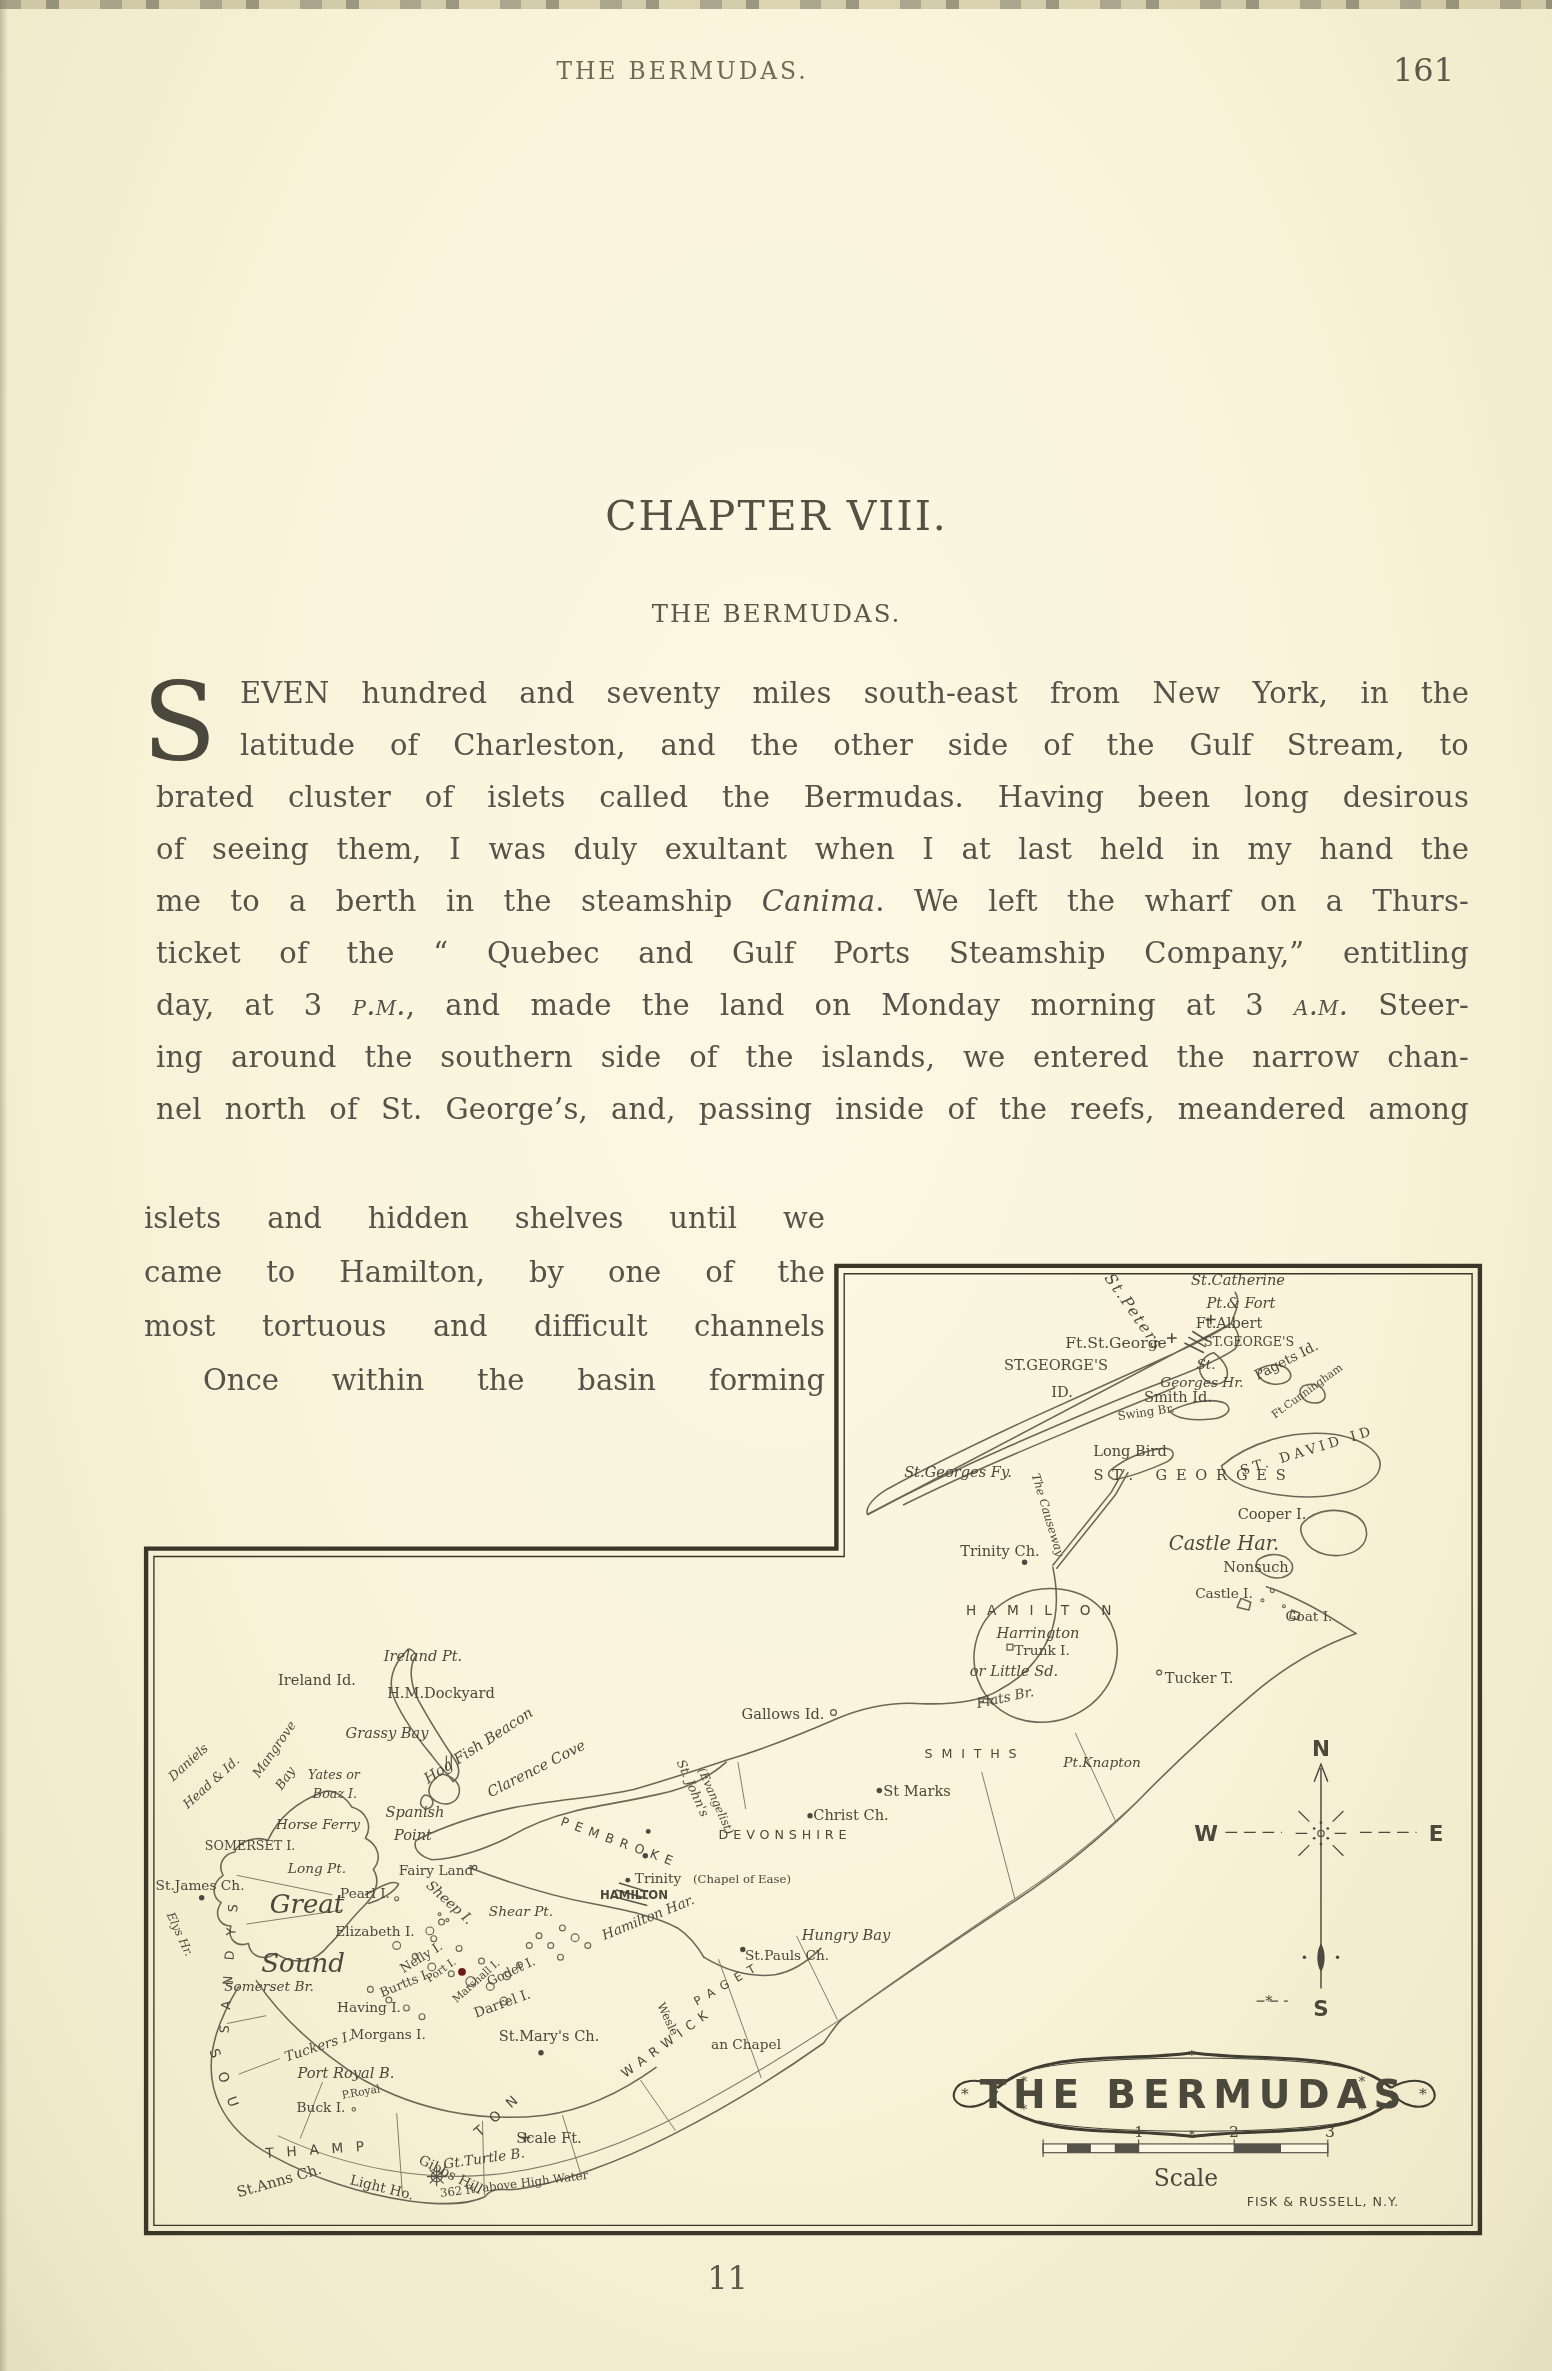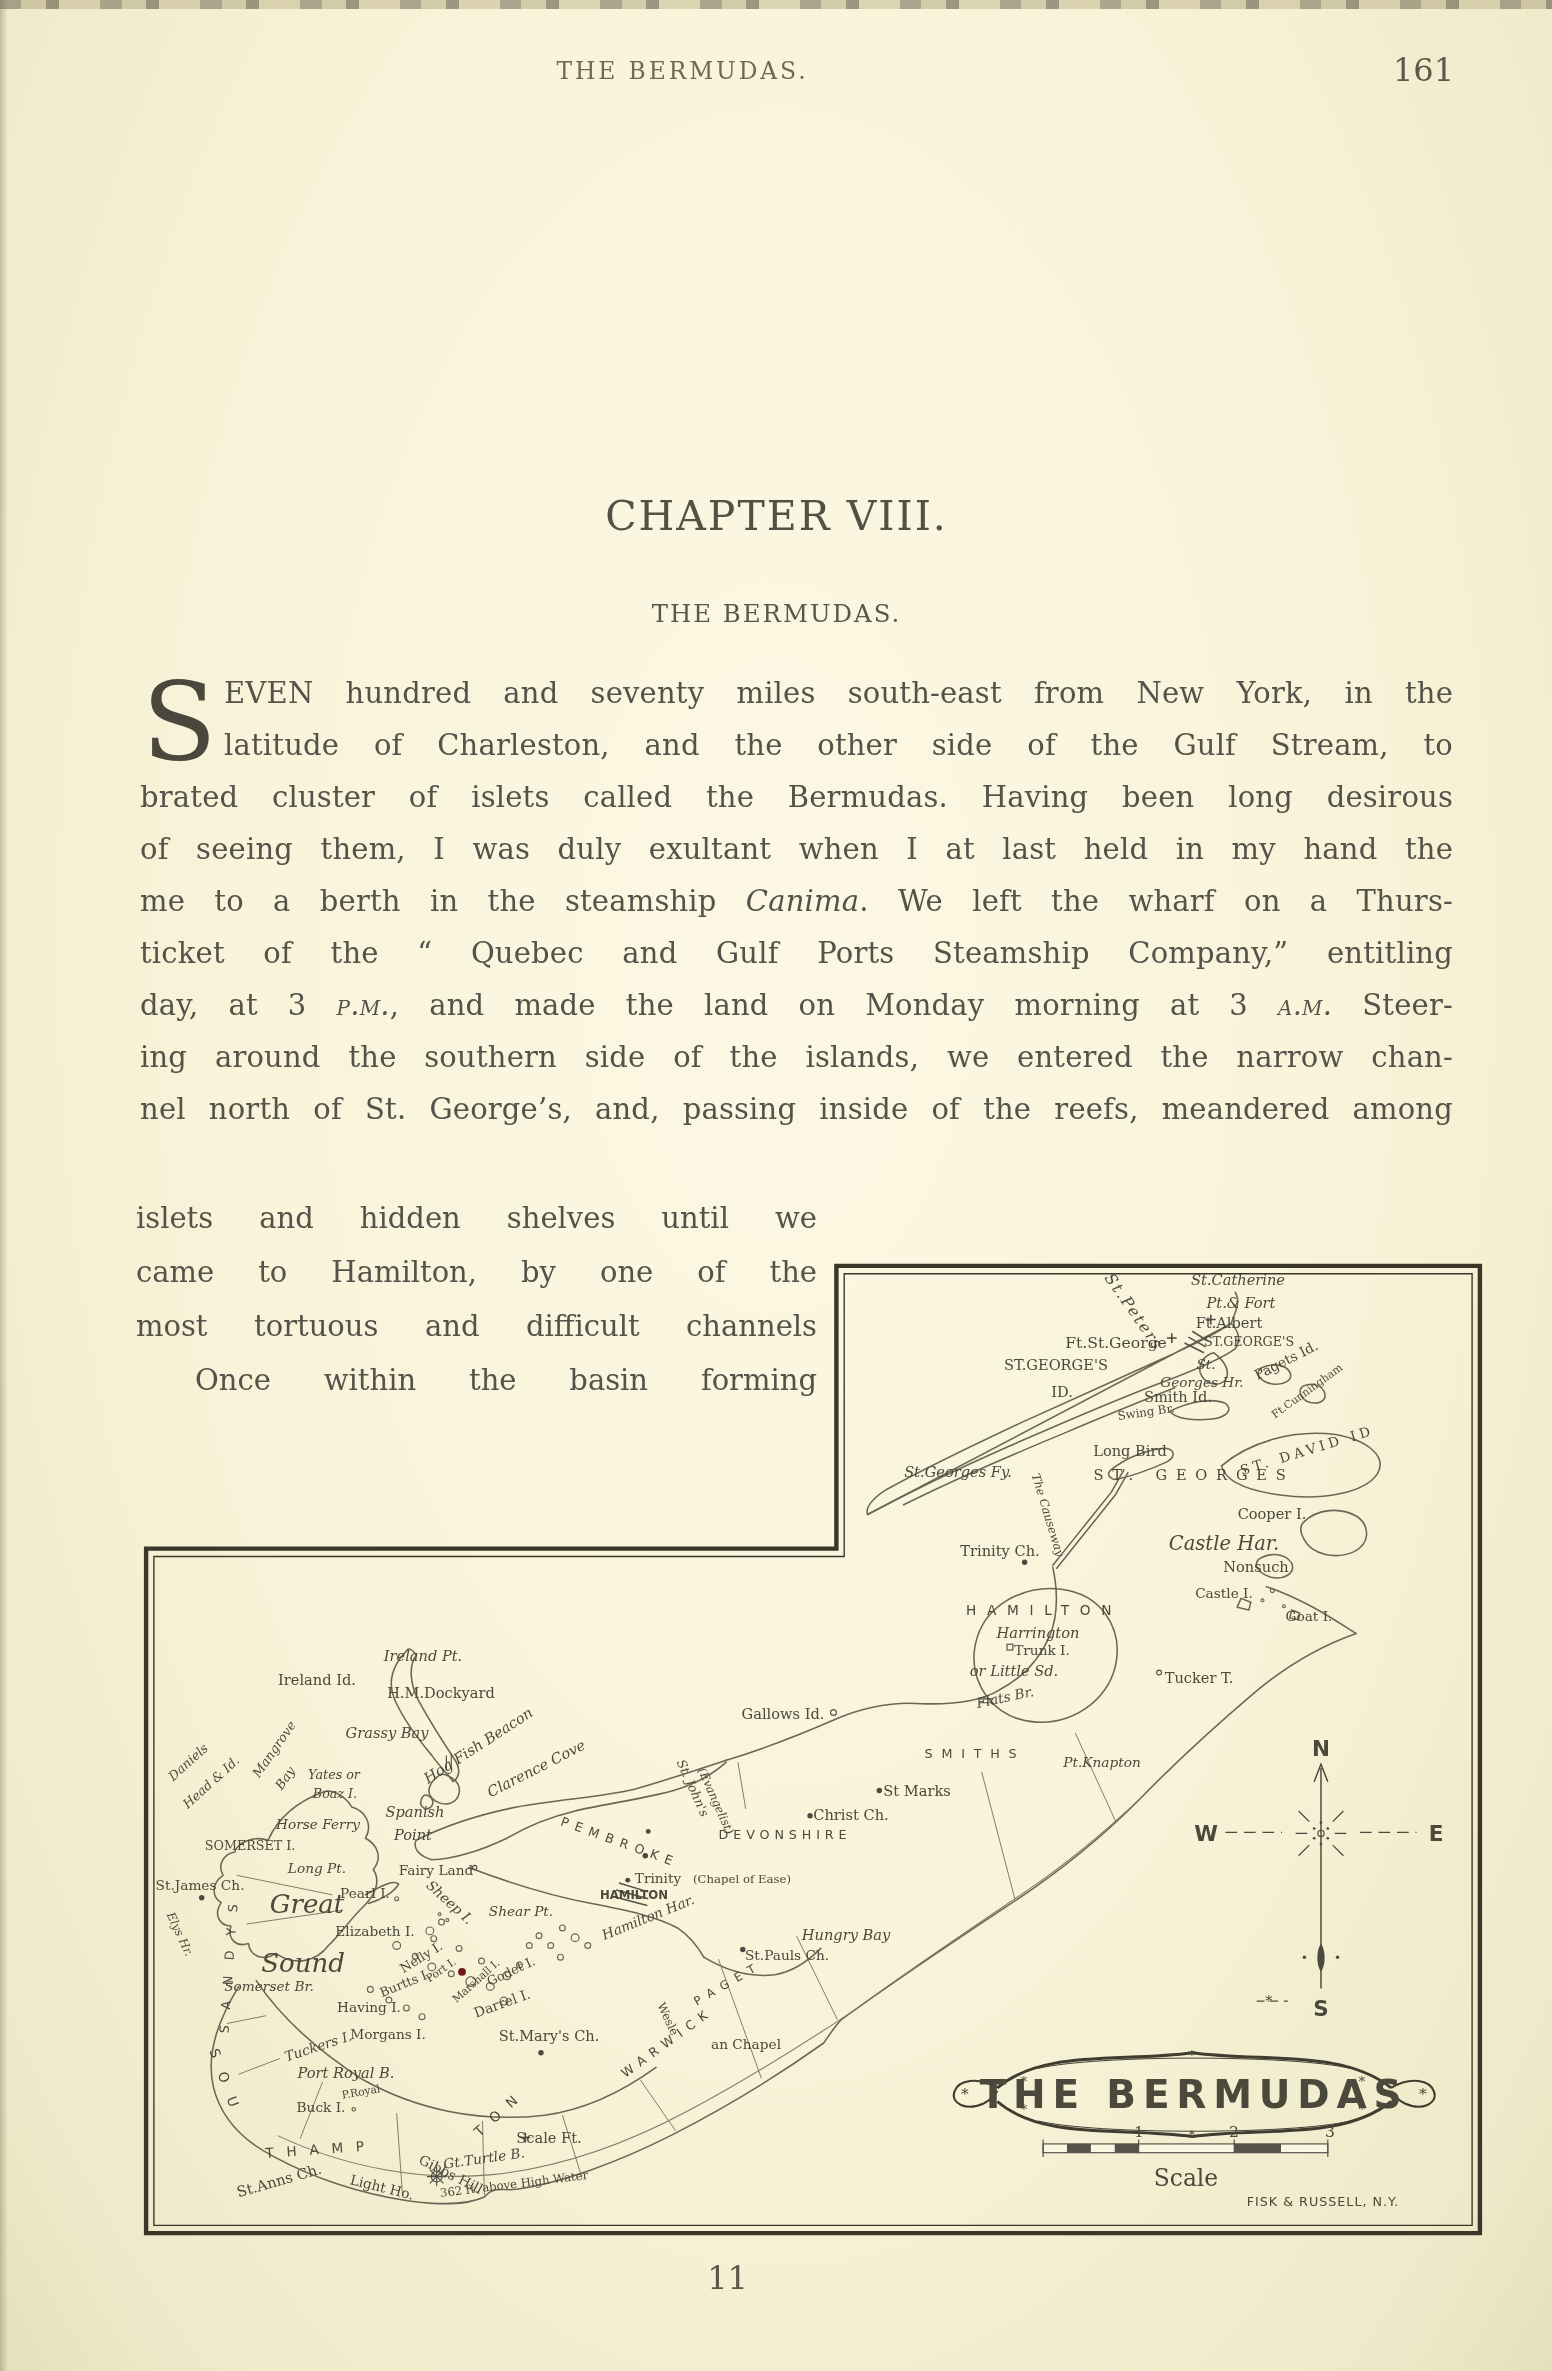--- a/index.html
+++ b/index.html
@@ -11,26 +11,26 @@
     background:repeating-linear-gradient(90deg,#6b6750 0 21.5px,#b4ab84 21.5px 46px,#4e4b38 46px 59px,#c3b990 59px 100px);}
   .scan-left{position:absolute;left:0;top:0;width:7.8px;height:100%;
     background:linear-gradient(90deg,rgba(110,104,78,.35),rgba(110,104,78,0));}
   .hdr{position:absolute;top:57px;left:0;width:1365px;text-align:center;font-size:23.4px;
     letter-spacing:2.9px;color:#6e6956;}
   .pageno{position:absolute;top:51px;left:1393px;font-size:32px;color:#5c584a;}
   .chap{position:absolute;top:492px;left:0;width:1553px;text-align:center;font-size:41px;
     letter-spacing:2px;color:#545144;}
   .subchap{position:absolute;top:599px;left:0;width:1553px;text-align:center;font-size:24.4px;
     letter-spacing:2px;color:#5a564a;}
-  .para1{position:absolute;left:140px;top:667px;width:1313px;}
+  .para1{position:absolute;left:156px;top:667px;width:1313px;}
   .pline{height:52px;line-height:52px;font-size:29px;text-align:justify;text-align-last:justify;
     letter-spacing:0.2px;}
   .pline.dc1,.pline.dc2{padding-left:84px;}
   .dropcap{position:absolute;left:142px;top:673px;font-size:109px;line-height:98px;color:#4a473c;}
-  .ncol{position:absolute;left:136px;top:1191px;width:681px;}
+  .ncol{position:absolute;left:144px;top:1191px;width:681px;}
   .nline{height:54px;line-height:54px;font-size:29px;text-align:justify;text-align-last:justify;}
   .nline.nj{text-align-last:left;}
   .nline.ind{text-indent:59px;}
   .sc{font-variant:small-caps;font-style:italic;}
   .map{position:absolute;left:141px;top:1263px;width:1344px;height:975px;color:#4b483c;}
   .map svg{position:absolute;left:0;top:0;}
   .mlabel{position:absolute;white-space:nowrap;transform:translate(-50%,-50%);color:#4b483c;}
   .sig{position:absolute;left:630px;top:2259px;width:195px;text-align:center;font-size:32px;color:#5c584a;}
 </style>
 </head>

